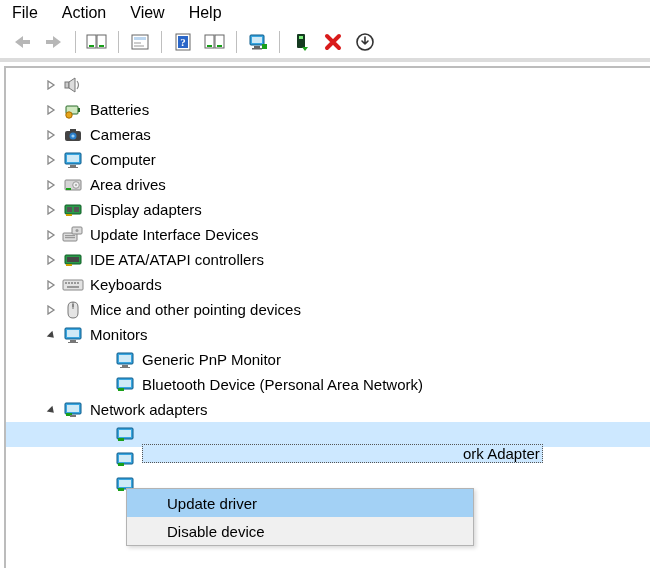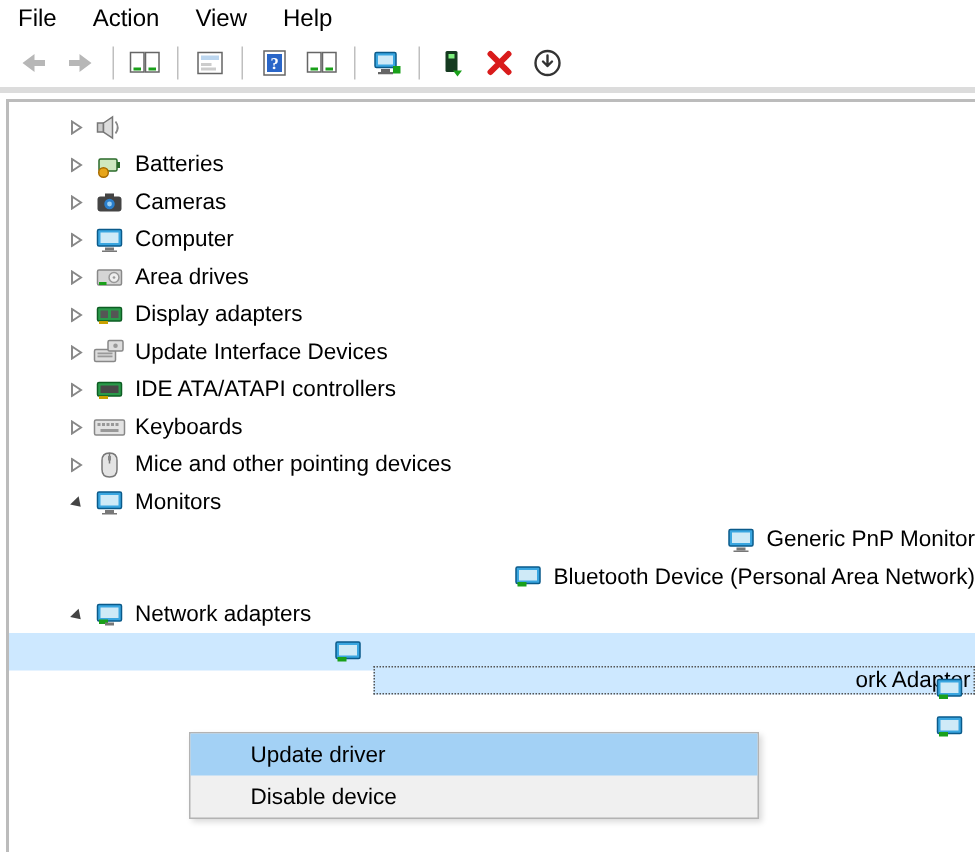--- a/index.html
+++ b/index.html
@@ -63,36 +63,36 @@
     flex-shrink: 0;
   }
   .expander svg { display:block; }
   .icon {
     width: 22px; height: 20px;
     margin-right: 6px;
     display: flex; align-items: center; justify-content: center;
     flex-shrink: 0;
   }
   .lvl0 { padding-left: 38px; }
-  .lvl1 { padding-left: 90px; justify-content: flex-end; }
+  .lvl1 { padding-left: 90px; }
   .lvl1.noexp { padding-left: 108px; }
   .sel {
     background: #cde8ff;
   }
   .sel .label {
     border: 1px dotted #555;
     padding: 0 2px;
     background: #cde8ff;
     margin-top: 38px;
   }
   .ctxmenu {
     position: absolute;
     left: 120px;
     top: 420px;
-    width: 380px;
+    width: 348px;
     background: #f0f0f0;
     border: 1px solid #b3b3b3;
     box-shadow: 2px 2px 4px rgba(0,0,0,0.15);
     font-size: 15px;
   }
   .ctxitem {
     padding: 5px 10px 5px 40px;
     height: 28px;
     display: flex;
     align-items: center;

